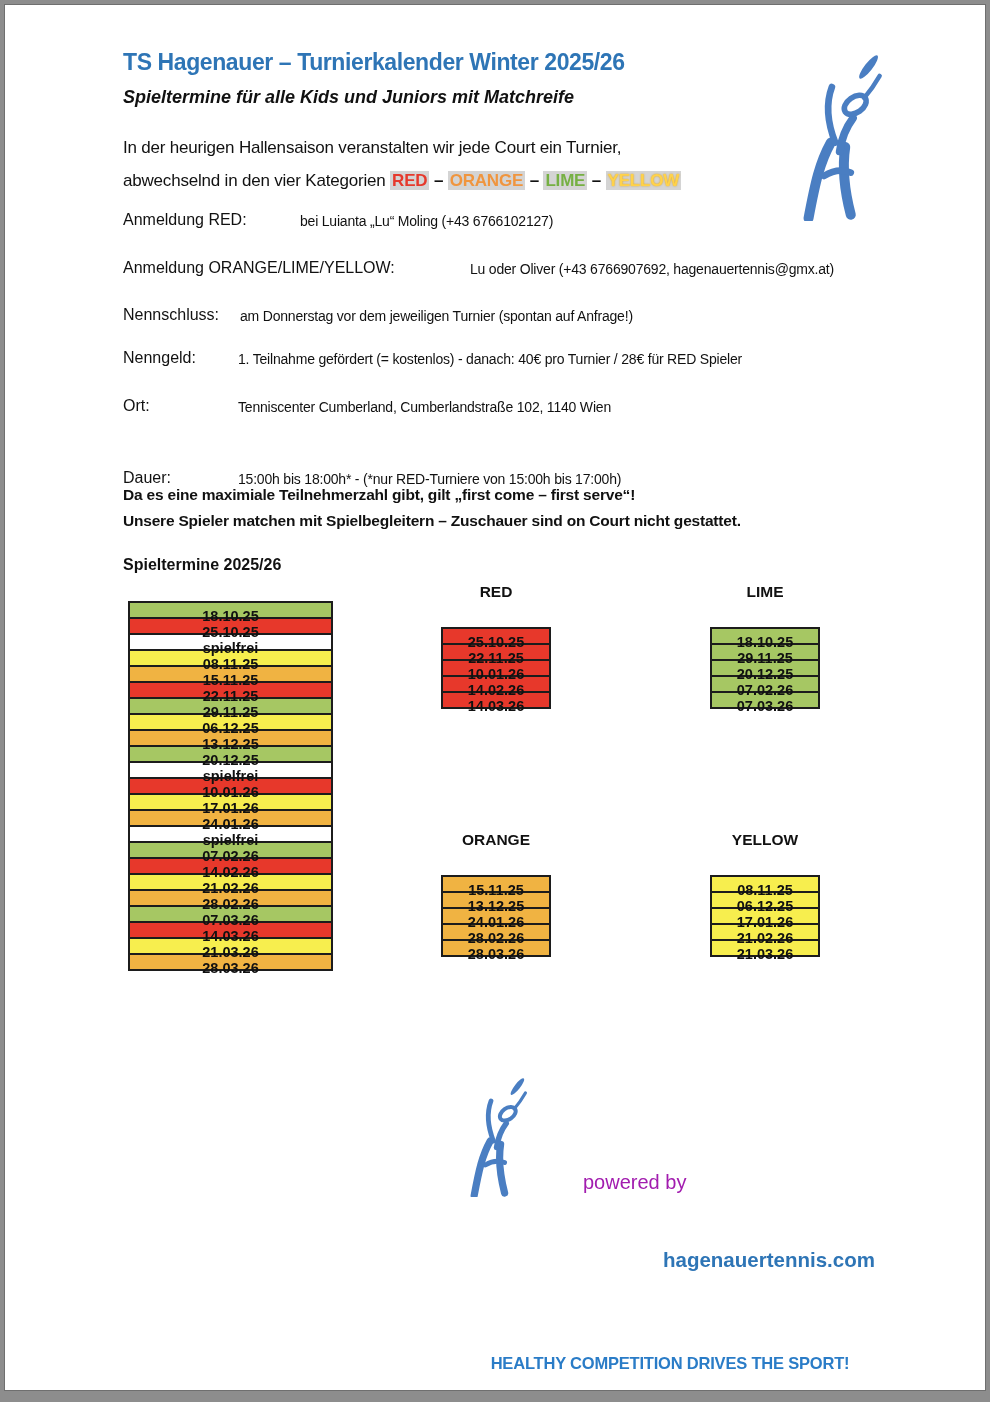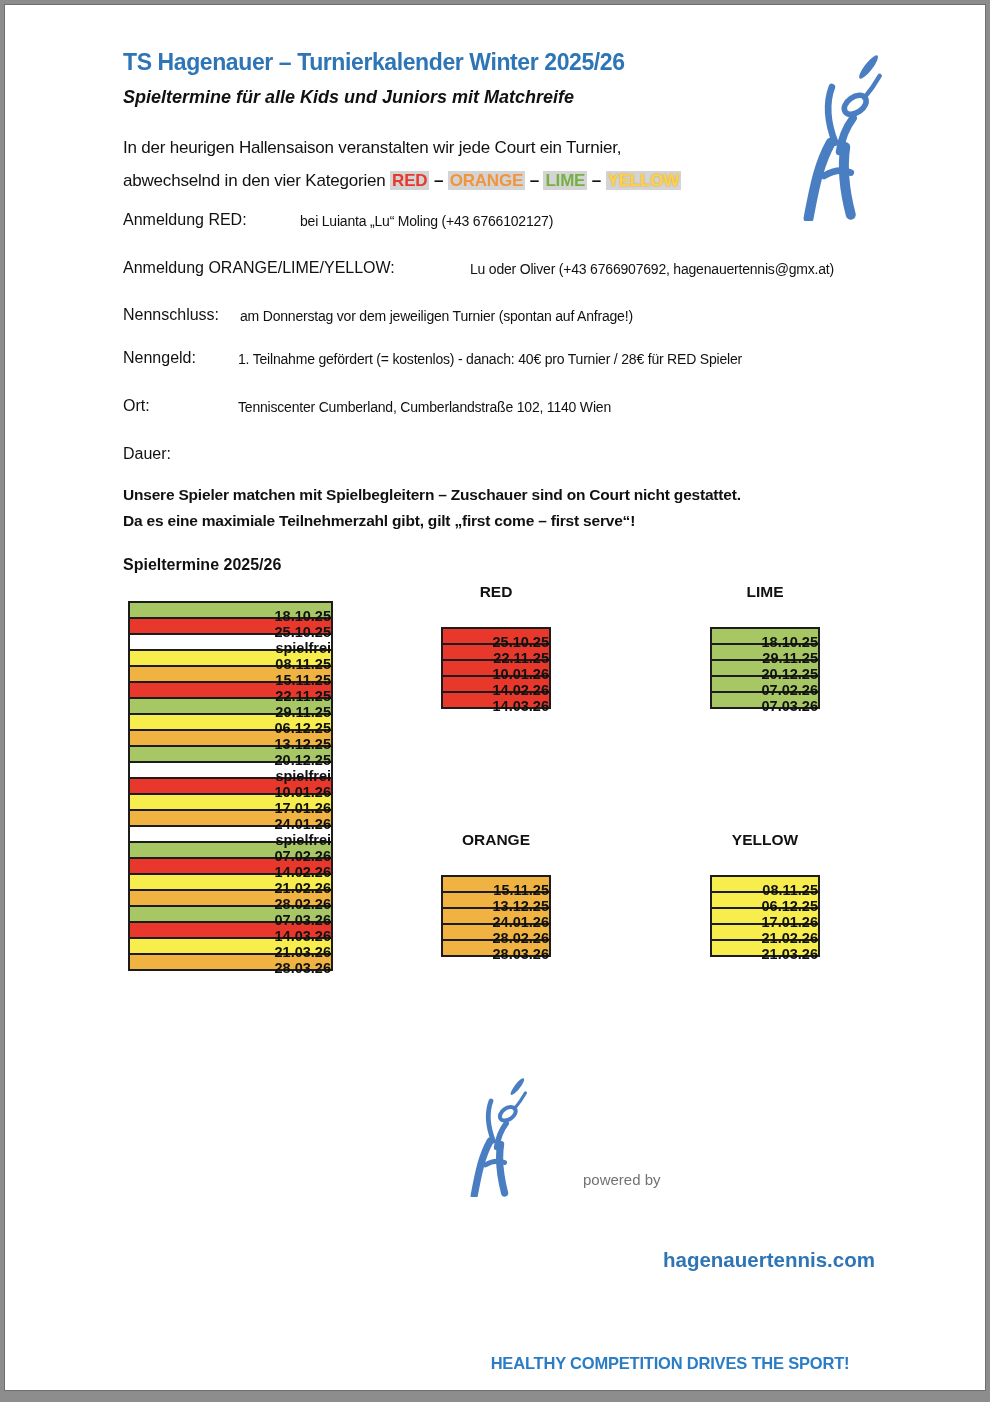--- a/index.html
+++ b/index.html
@@ -13,37 +13,37 @@
   }
   .abs{position:absolute;}
   .title{left:118px;top:44px;font-size:23px;font-weight:bold;color:#2e75b6;letter-spacing:-0.4px;white-space:nowrap;}
   .subtitle{left:118px;top:82px;font-size:18px;font-style:italic;font-weight:600;color:#111;white-space:nowrap;}
   .intro{left:118px;top:126px;font-size:17px;color:#111;line-height:33px;font-weight:500;letter-spacing:-0.2px;white-space:nowrap;}
   .hl{background:#d4d4d4;font-weight:bold;padding:0 2px;}
   .sep{font-weight:bold;color:#111;}
   .info{left:118px;width:850px;height:22px;}
   .info .label{position:absolute;left:0;top:0;font-size:16px;font-weight:normal;color:#111;white-space:nowrap;}
   .info .value{position:absolute;top:2px;font-size:14px;color:#111;white-space:nowrap;letter-spacing:-0.2px;}
-  .i1{top:206px}.i2{top:254px}.i3{top:301px}.i4{top:344px}.i5{top:392px}.i6{top:440px}
+  .i1{top:206px}.i2{top:254px}.i3{top:301px}.i4{top:344px}.i5{top:392px}.i6{top:464px}
   .v177{left:177px}.v347{left:347px}.v117{left:117px}.v115{left:115px}
   .notes{left:118px;top:477px;font-size:15.5px;font-weight:bold;line-height:25.5px;color:#111;letter-spacing:-0.2px;white-space:nowrap;}
   .sched-heading{left:118px;top:551px;font-size:16px;font-weight:bold;color:#111;}
   .sched{border-top:2px solid #1c1c1c;}
   .cell{
     height:16px;box-sizing:border-box;border:2px solid #1c1c1c;border-top:none;
-    font-weight:bold;font-size:14.5px;text-align:right;line-height:27px;color:#111;background:#fff;
+    font-weight:bold;font-size:14.5px;text-align:center;line-height:27px;color:#111;background:#fff;
   }
   .main-table{left:123px;top:596px;width:205px;}
   .cat-block{width:110px;}
   .cat-title{font-weight:bold;font-size:15.5px;text-align:center;height:20px;margin-bottom:24px;color:#111;}
   .cb-red{left:436px;top:578px}.cb-lime{left:705px;top:578px}
   .cb-orange{left:436px;top:826px}.cb-yellow{left:705px;top:826px}
   .figure-top{left:788px;top:48px;width:100px;height:168px;}
   .figure-mid{left:458px;top:1072px;width:72px;height:120px;}
-  .powered-by{left:578px;top:1166px;font-size:15px;color:#737373;}
+  .powered-by{left:578px;top:1166px;font-size:20px;color:#a21caf;}
   .wilson{left:660px;top:1122px;font-family:"DejaVu Serif",serif;font-style:italic;font-weight:bold;
     font-size:54px;color:#cf3b31;letter-spacing:-2px;line-height:60px;}
   .wilson .dot{font-size:22px;letter-spacing:0;}
   .website{left:658px;top:1243px;font-size:20.5px;font-weight:bold;color:#2e75b6;white-space:nowrap;}
   .footer{left:665px;top:1349px;transform:translateX(-50%);font-size:16.5px;font-weight:bold;
     color:#2a7cc7;letter-spacing:-0.2px;white-space:nowrap;}
 </style>
 </head>
 <body>
 
@@ -85,25 +85,26 @@
   <div class="abs info i4">
     <span class="label">Nenngeld:</span>
     <span class="value v115">1. Teilnahme gefördert (= kostenlos) - danach: 40€ pro Turnier / 28€ für RED Spieler</span>
   </div>
   <div class="abs info i5">
     <span class="label">Ort:</span>
     <span class="value v115">Tenniscenter Cumberland, Cumberlandstraße 102, 1140 Wien</span>
   </div>
   <div class="abs info i6">
     <span class="label">Dauer:</span>
+    <span class="value v115">15:00h bis 18:00h*  -  (*nur RED-Turniere von 15:00h bis 17:00h)</span>
   </div>
 
   <div class="abs notes">
+    <div>Da es eine maximiale Teilnehmerzahl gibt, gilt „first come – first serve“!</div>
     <div>Unsere Spieler matchen mit Spielbegleitern – Zuschauer sind on Court nicht gestattet.</div>
-    <div>Da es eine maximiale Teilnehmerzahl gibt, gilt „first come – first serve“!</div>
   </div>
 
   <div class="abs sched-heading">Spieltermine 2025/26</div>
 
   <div class="abs sched main-table">
       <div class="cell" style="background: rgb(166, 199, 99);">18.10.25</div>
       <div class="cell" style="background: rgb(231, 56, 43);">25.10.25</div>
       <div class="cell" style="background: rgb(255, 255, 255);">spielfrei</div>
       <div class="cell" style="background: rgb(247, 238, 78);">08.11.25</div>
       <div class="cell" style="background: rgb(240, 179, 66);">15.11.25</div>

